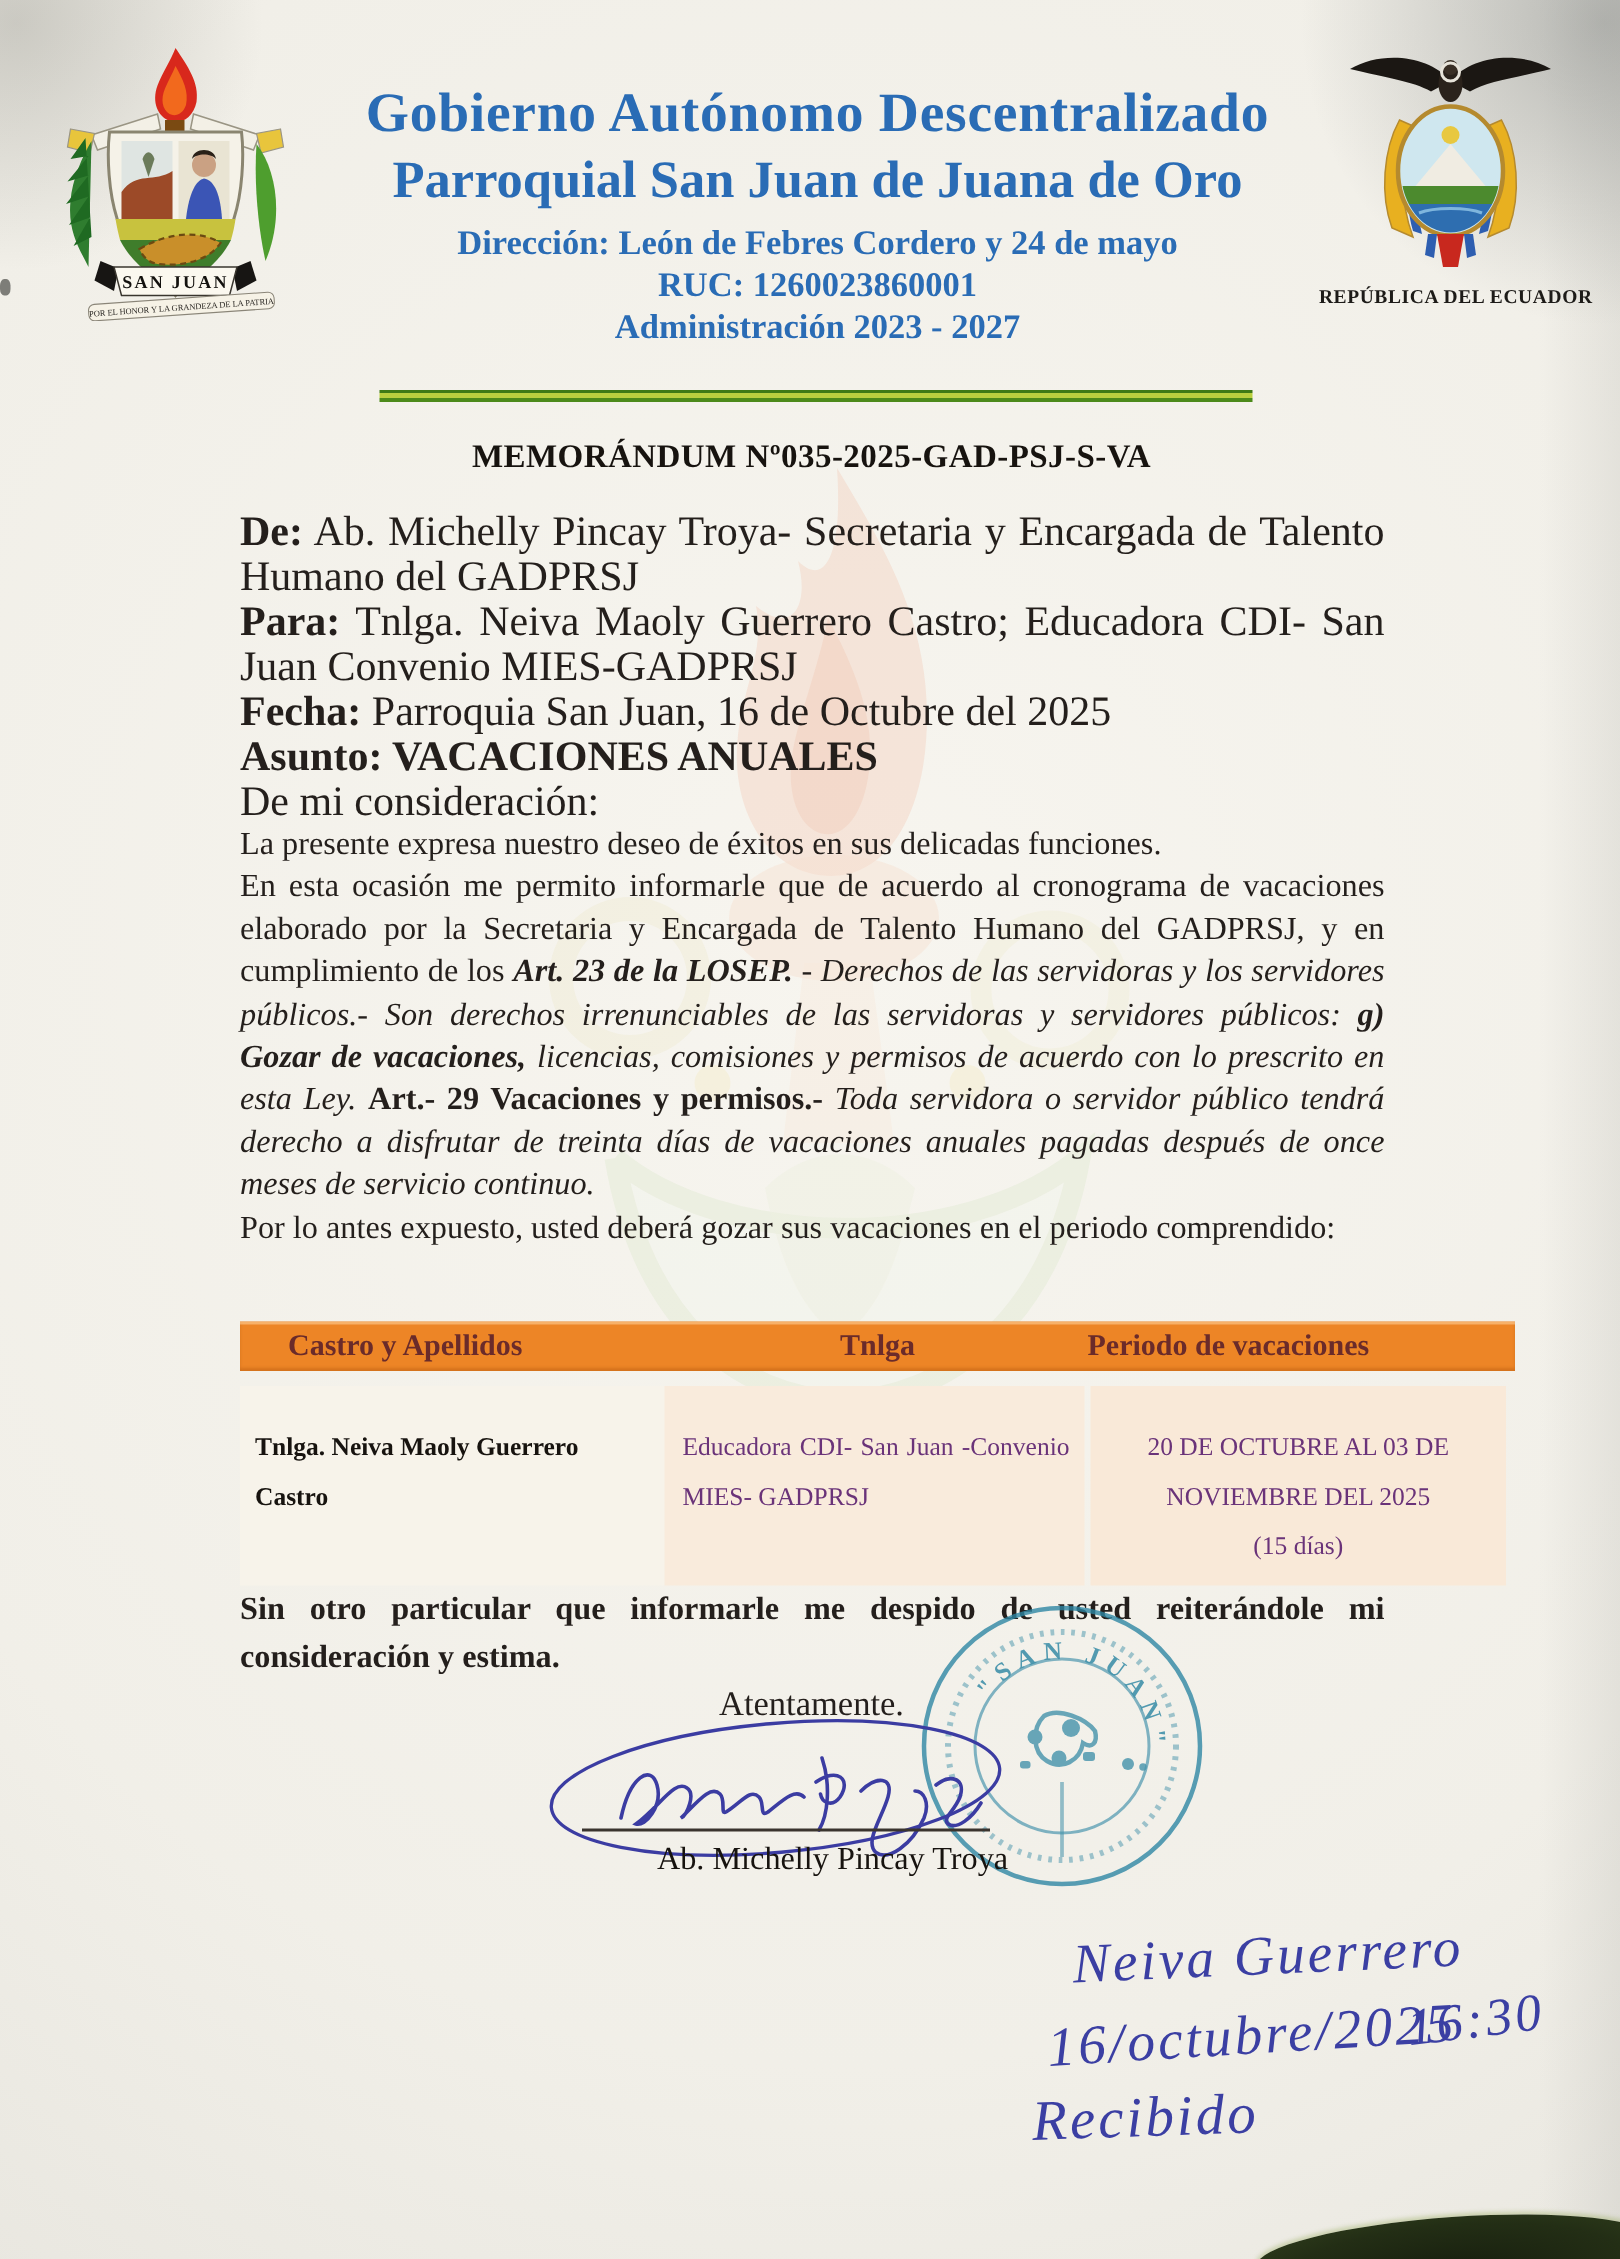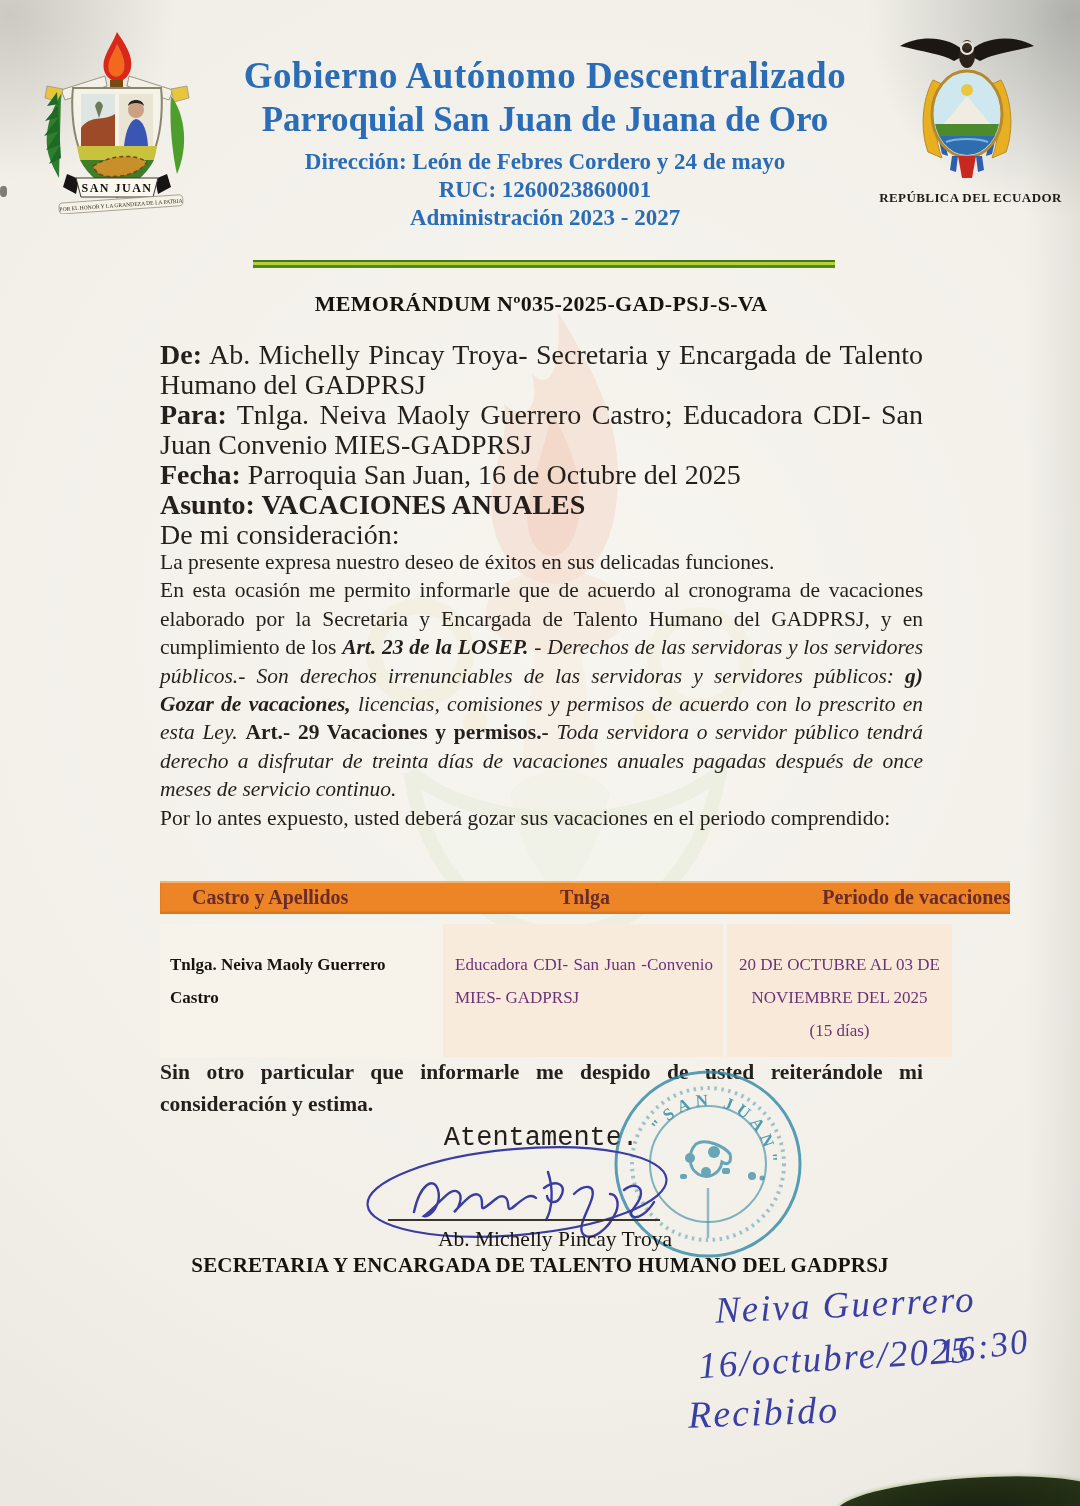--- a/index.html
+++ b/index.html
@@ -37,31 +37,31 @@
   .body-main p{margin:0;text-align:justify;}
   .it{font-style:italic;}
   .bit{font-style:italic;font-weight:bold;}
   
   .tbl{position:absolute;left:160px;top:881px;width:850px;}
   .tbl-head{display:flex;background:#ed8526;height:33px;align-items:center;
     color:#6a2b2a;font-weight:bold;font-size:20px;
     box-shadow:inset 0 2px 0 rgba(255,214,160,.55), inset 0 -2px 2px rgba(140,60,0,.25);}
   .th0{width:285px;padding-left:32px;box-sizing:border-box;}
   .th1{width:280px;text-align:center;}
-  .th2{width:285px;text-align:right;}
+  .th2{width:285px;text-align:left;}
   .tbl-row{display:flex;margin-top:10px;}
   .cell{box-sizing:border-box;padding-top:24px;min-height:132px;font-size:17px;line-height:33px;}
   .cell-name{width:283px;background:#f7f3ea;padding-left:10px;padding-right:14px;
     font-weight:bold;color:#17130f;}
   .cell-cargo{width:280px;background:#f9ebdc;color:#6a3379;padding:24px 10px 0 12px;text-align:justify;}
-  .cell-periodo{width:225px;background:#f9e9d8;color:#6a3379;text-align:center;margin-left:4px;padding:24px 4px 10px 4px;}
+  .cell-periodo{width:277px;background:#f9e9d8;color:#6a3379;text-align:center;margin-left:4px;padding:24px 4px 10px 4px;}
   
   .closing{position:absolute;left:160px;top:1056px;width:763px;font-size:21.5px;line-height:32px;font-weight:bold;}
   .closing p{margin:0;text-align:justify;}
-  .valediction{position:absolute;left:160px;top:1123px;width:762px;text-align:center;font-size:27px;font-family:Liberation Mono, monospace;}
+  .valediction{position:absolute;left:160px;top:1123px;width:762px;text-align:center;font-size:23px;}
   .signer-name{position:absolute;left:160px;top:1227px;width:790px;text-align:center;font-size:21.5px;color:#17130f;}
   .signer-title{position:absolute;left:60px;top:1253px;width:960px;text-align:center;
     font-size:21px;font-weight:bold;color:#17130f;letter-spacing:.2px;}
   .sig-line{position:absolute;left:388px;top:1219px;width:272px;height:2px;background:#3a342e;}
   .signature-svg{position:absolute;left:352px;top:1136px;}
   .stamp-svg{position:absolute;left:610px;top:1066px;opacity:.88;}
   
   .hand{position:absolute;font-family:"Liberation Serif","DejaVu Serif",serif;font-style:italic;
     color:#3b3fa3;letter-spacing:2px;}
   .hand-name{left:715px;top:1283px;font-size:37px;transform:rotate(-2.5deg);}
@@ -232,21 +232,20 @@
     <g stroke="#3b3ca2" fill="none" stroke-width="2.4" stroke-linecap="round">
       <ellipse cx="165" cy="56" rx="150" ry="43" transform="rotate(-5 165 56)" stroke-width="2.2"></ellipse>
       <path d="M62,76 C68,48 82,40 86,54 C90,68 78,82 72,80 C88,68 98,50 106,56 C112,60 106,74 102,76 C114,64 122,54 128,60 C132,64 128,74 132,72 C142,66 148,56 154,62 C158,66 154,76 160,72 C170,64 178,56 184,62"></path>
       <path d="M196,36 C202,54 200,74 194,84 M192,52 C206,42 216,50 208,62 C203,69 196,66 195,60"></path>
       <path d="M222,58 C232,48 244,48 240,62 C236,76 224,92 232,99 C240,105 256,94 264,76 C268,66 264,58 258,58"></path>
       <path d="M272,54 C282,46 292,50 288,62 C284,72 276,76 280,80 C286,84 296,76 302,66"></path>
     </g>
   </svg>
   <div class="sig-line"></div>
   <div class="signer-name">Ab. Michelly Pincay Troya</div>
-  <div class="signer-title">SECRETARIA Y ENCARGADA DE TALENTO HUMANO DEL GADPRSJ</div>
 
   <div class="hand hand-name">Neiva Guerrero</div>
   <div class="hand hand-date">16/octubre/2025</div>
   <div class="hand hand-time">16:30</div>
   <div class="hand hand-received">Recibido</div>
 
   <div class="corner-blob"></div>
 </div>
 
 </body></html>

